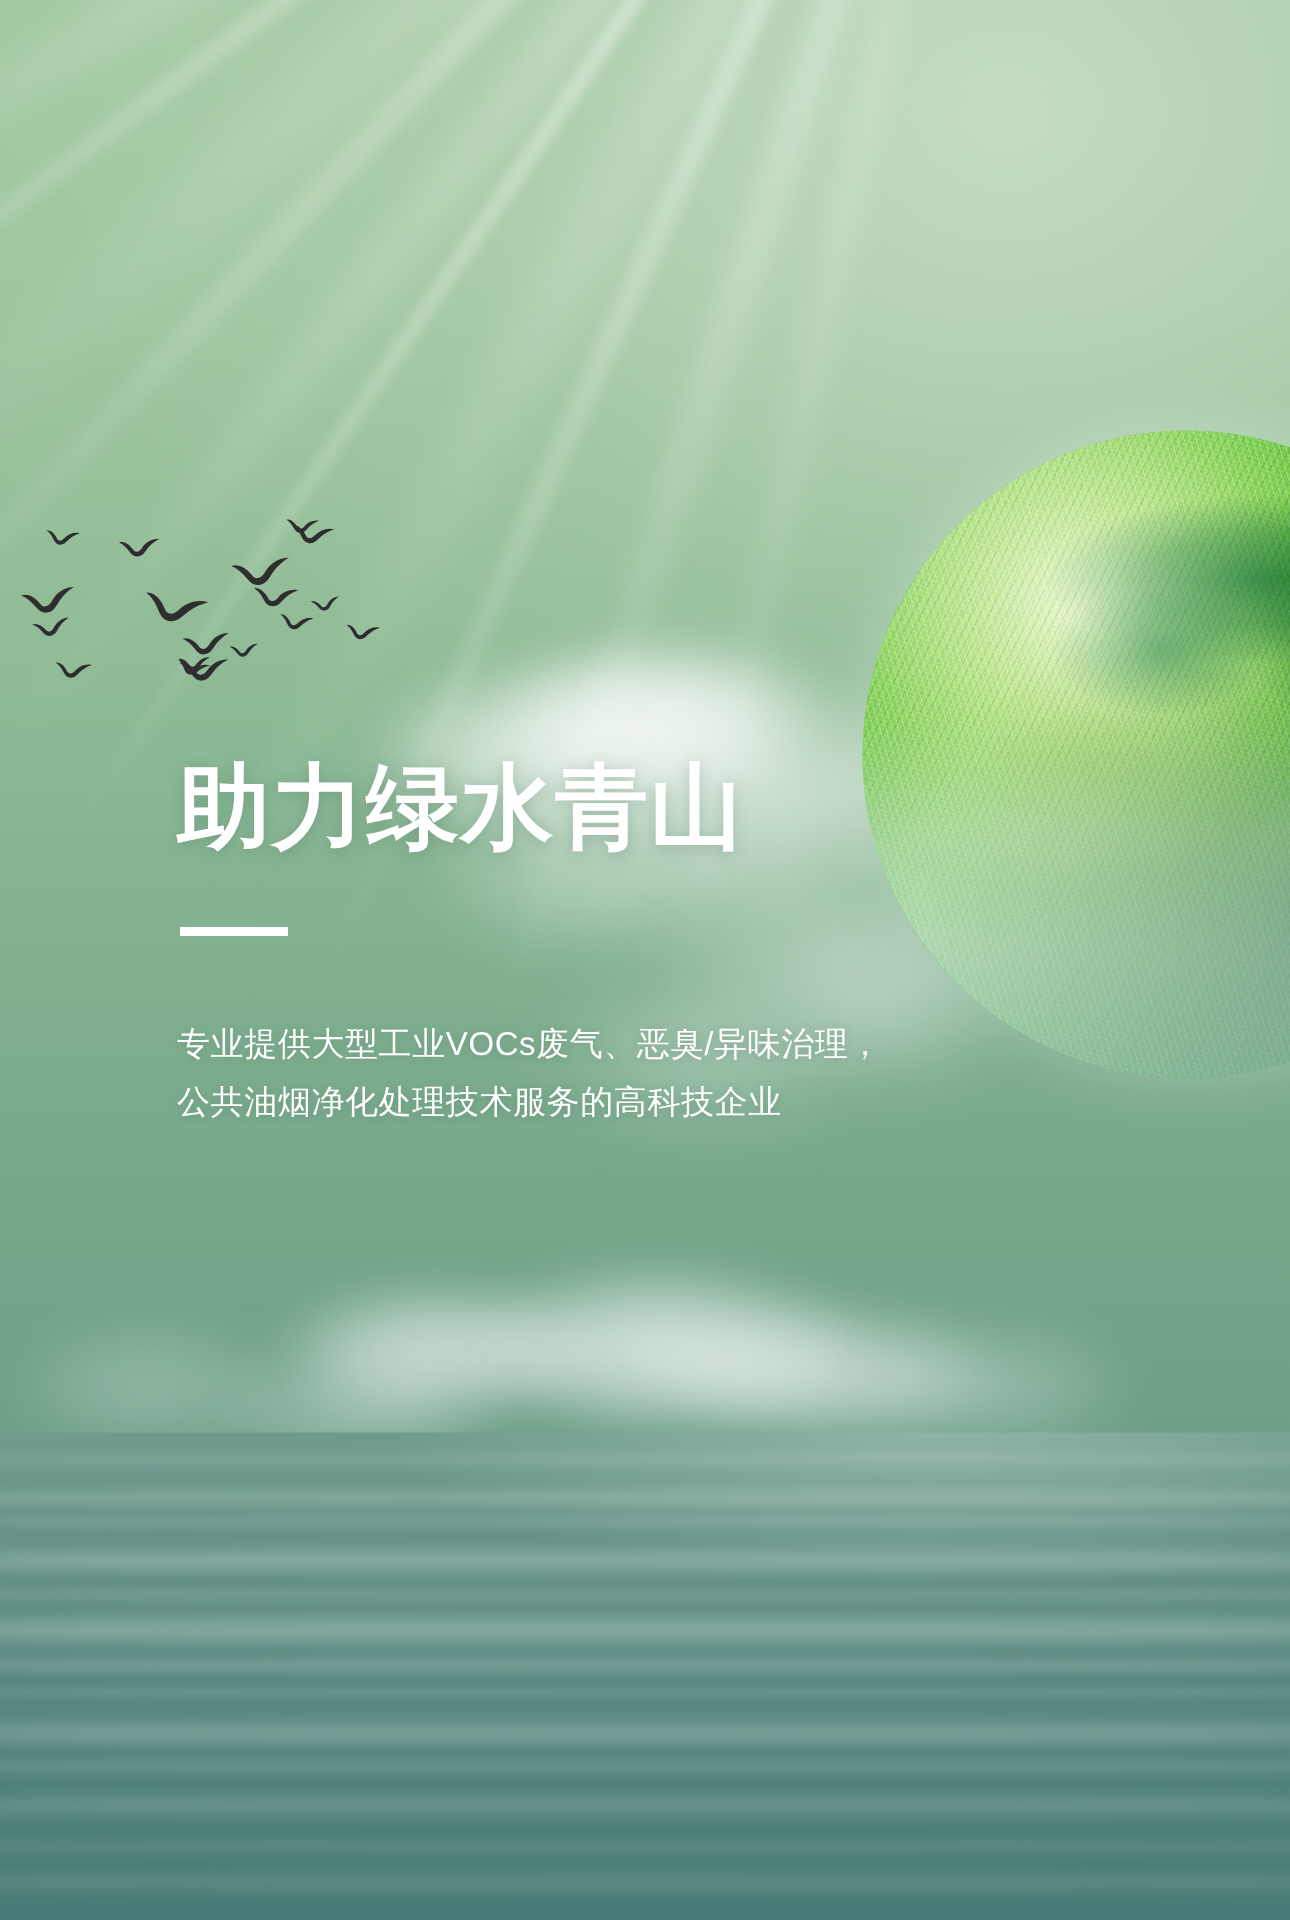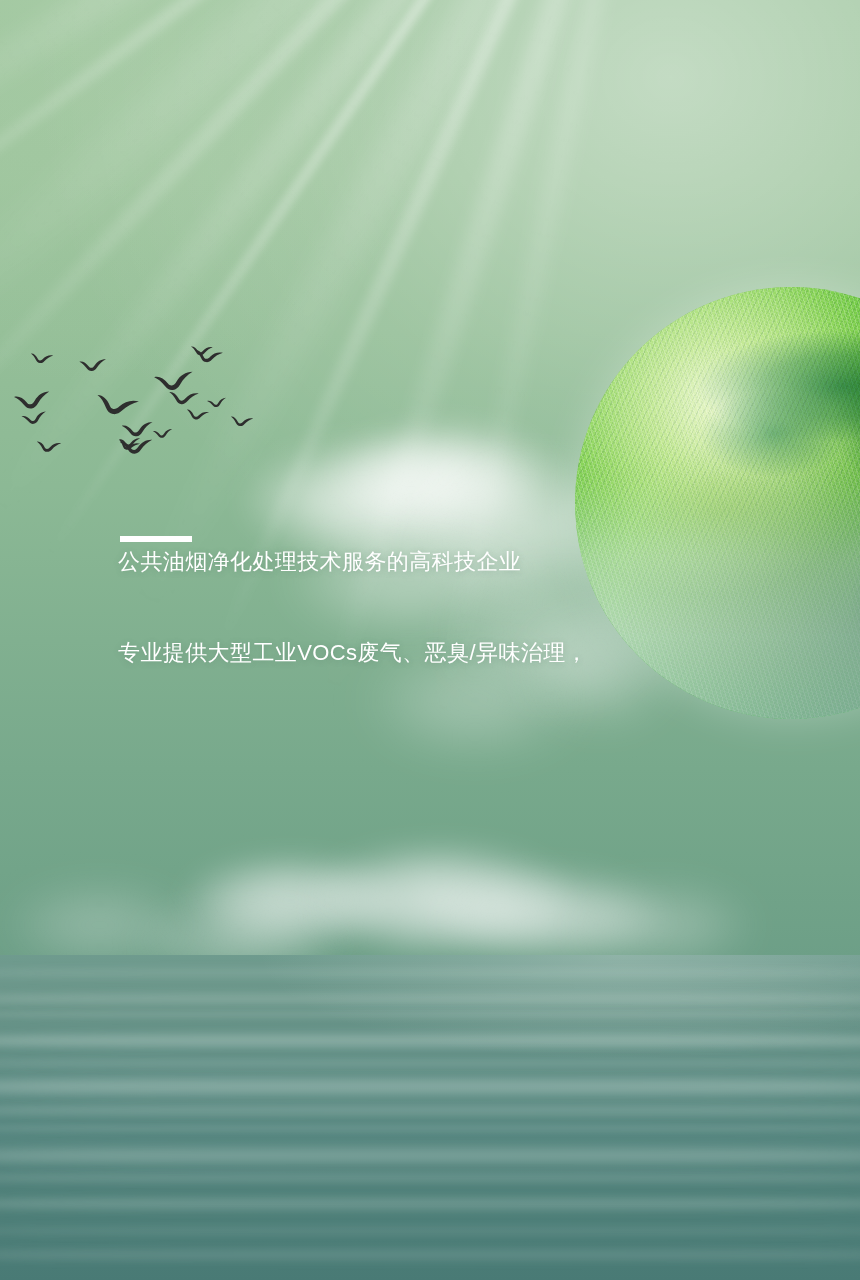--- a/index.html
+++ b/index.html
@@ -331,18 +331,19 @@
         </svg>
       </div>
       <div class="bird" style="left: 194px; top: 348px; transform: scale(0.9) rotate(7deg); transform-origin: 0px 0px;">
         <svg width="34" height="16" viewBox="0 0 34 16">
           <path d="M1.5 2 C5 1.2 9 3.5 12 8.5 C12.6 9.6 13.6 10.2 14.8 10.2 C16.4 10.2 17.6 9.2 19 7.4 C22.2 3.2 27 0.8 32.5 1.4 C28 3.4 24.4 6.2 21.4 10.2 C19.6 12.6 17.6 13.9 15.2 13.9 C12.6 13.9 10.8 12.6 9.2 10 C6.8 6.1 4.4 3.6 1.5 2 Z" fill="#2e2e2e"></path>
         </svg>
       </div>
     </div>
 
   <div class="copy">
+    <h1 class="headline">助力绿水青山</h1>
     <div class="divider"></div>
+    <p class="subcopy">专业提供大型工业VOCs废气、恶臭/异味治理，</p>
     <p class="subcopy" style="margin-top:0">公共油烟净化处理技术服务的高科技企业</p>
-    <p class="subcopy">专业提供大型工业VOCs废气、恶臭/异味治理，</p>
   </div>
 
 </div>
 
 </body></html>

